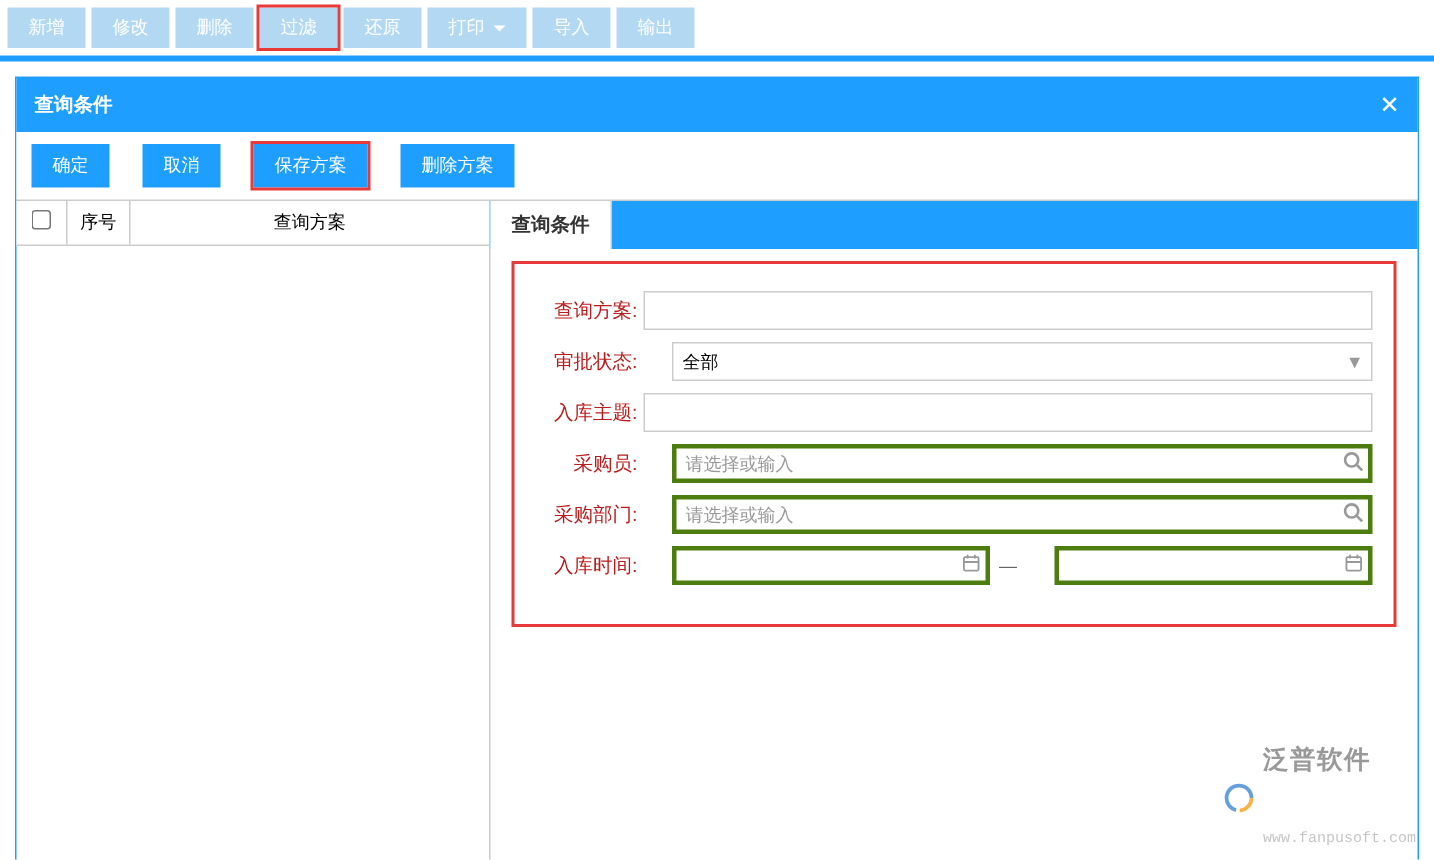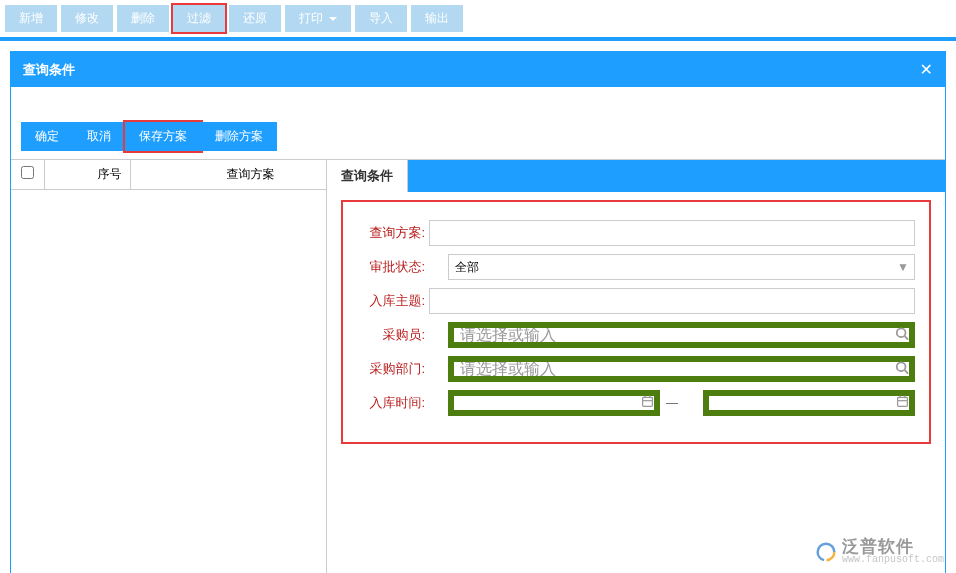--- a/index.html
+++ b/index.html
@@ -9,52 +9,52 @@
     .top-btn { background: #b3d9f2; color: #fff; border: none; padding: 5px 14px; font-size: 12px; cursor: pointer; position: relative; }
     .top-btn.dropdown::after { content: ''; display: inline-block; margin-left: 6px; border-left: 4px solid transparent; border-right: 4px solid transparent; border-top: 4px solid #fff; vertical-align: middle; }
     .highlight-red { outline: 2px solid #e83a3a; outline-offset: 0; }
     
     .separator-h { height: 4px; background: #1e9fff; }
     
     .panel { margin: 10px 10px 0 10px; border: 1px solid #1e9fff; }
     .panel-header { background: #1e9fff; color: #fff; padding: 8px 12px; display: flex; justify-content: space-between; align-items: center; font-size: 13px; font-weight: bold; }
     .close-x { cursor: pointer; font-size: 16px; font-weight: normal; }
     
-    .action-bar { background: #fff; padding: 8px 10px; display: flex; gap: 0; margin-top: 27px; }
+    .action-bar { background: #fff; padding: 8px 10px; display: flex; gap: 22px; }
     .action-btn { background: #1e9fff; color: #fff; border: none; padding: 6px 14px; font-size: 12px; cursor: pointer; }
     
     .content-row { display: flex; border-top: 1px solid #ccc; height: 443px; }
     
     .left-panel { width: 316px; border-right: 1px solid #ccc; }
-    .table-header { display: flex; border-bottom: 1px solid #ccc; background: #fff; gap: 44px; }
+    .table-header { display: flex; border-bottom: 1px solid #ccc; background: #fff; }
     .th { padding: 6px 8px; text-align: center; border-right: 1px solid #ccc; font-size: 12px; }
     .th.chk { width: 34px; }
     .th.seq { width: 42px; }
     .th.scheme { flex: 1; border-right: none; }
     
     .right-panel { flex: 1; display: flex; flex-direction: column; }
     .tab-bar { display: flex; background: #1e9fff; height: 32px; }
     .tab { background: #fff; color: #333; padding: 7px 14px; font-size: 13px; font-weight: bold; border-right: 1px solid #ccc; }
     
     .form-area { padding: 18px 14px; border: 2px solid #e83a3a; margin: 8px 14px; }
     .form-row { display: flex; align-items: center; margin-bottom: 8px; }
     .form-label { width: 72px; text-align: right; padding-right: 4px; font-size: 13px; color: #b91c1c; }
     .form-input { flex: 1; border: 1px solid #ccc; height: 26px; padding: 0 6px; font-size: 12px; }
     .input-wrap { flex: 1; position: relative; display: flex; align-items: center; padding-left: 19px; }
-    .input-wrap input { width: 100%; border: 6px solid #4d7c0f; height: 26px; padding: 0 26px 0 6px; font-size: 16px; }
+    .input-wrap input { width: 100%; border: 3px solid #4d7c0f; height: 26px; padding: 0 26px 0 6px; font-size: 12px; }
     .input-wrap select { width: 100%; border: 1px solid #ccc; height: 26px; padding: 0 6px; font-size: 12px; appearance: none; background: #fff; }
     .input-icon { position: absolute; right: 6px; top: 50%; transform: translateY(-50%); color: #999; pointer-events: none; }
     .date-range { flex: 1; display: flex; align-items: center; gap: 6px; }
     .date-range .input-wrap { flex: 1; }
     .dash { color: #666; }
     input::placeholder { color: #999; }
     
     .watermark { position: absolute; right: 12px; bottom: 8px; display: flex; align-items: center; gap: 6px; opacity: 0.85; }
     .wm-logo { width: 20px; height: 20px; }
-    .wm-text { display: flex; flex-direction: column; line-height: 1; }
+    .wm-text { display: flex; flex-direction: column; line-height: 1; gap: 40px; }
     .wm-cn { font-size: 17px; color: #888; font-weight: bold; letter-spacing: 1px; }
     .wm-url { font-size: 10px; color: #bbb; font-family: Liberation Mono, monospace; }
     
     .chk-box { width: 13px; height: 13px; }
   </style>
 </head>
 <body>
 
 <div class="top-toolbar">
   <button class="top-btn">新增</button>

